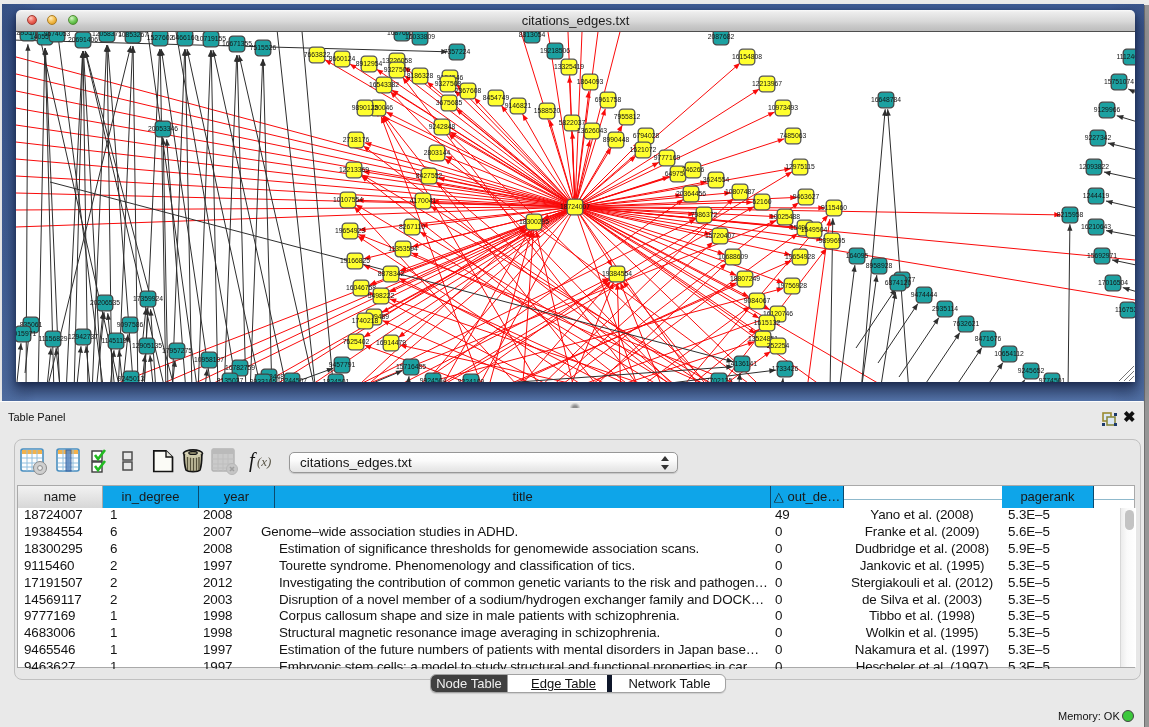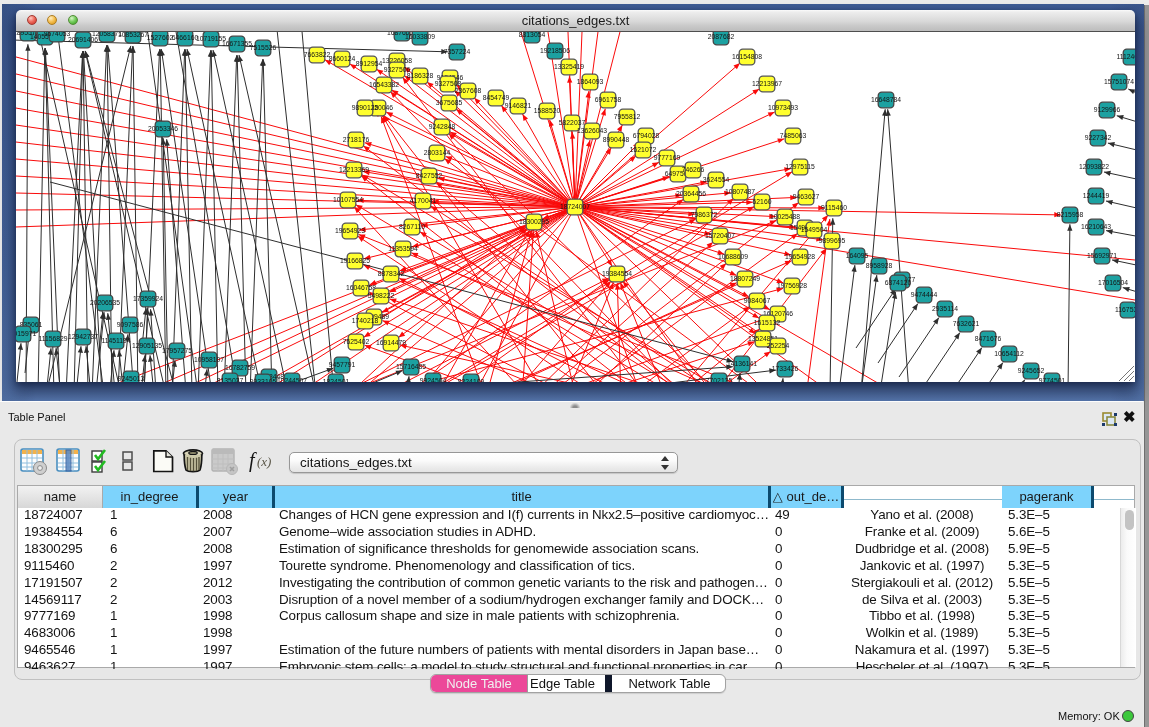--- a/index.html
+++ b/index.html
@@ -43,37 +43,37 @@
 
 
 #dd { left:289px; top:50px; width:389px; height:21px; border-radius:5px; border:1px solid #979797;
   background:linear-gradient(180deg,#ffffff 0%,#fbfbfb 40%,#eeeeee 70%,#e3e3e3 100%);
   box-shadow:0 1px 1px rgba(0,0,0,0.15); }
 #dd .txt { position:absolute; left:10px; top:0; font-size:13.5px; line-height:20px; color:#141414; }
 
 
 #tbl { left:17px; top:83px; width:1118px; height:183px; background:#fff; border:1px solid #a9a9a9; }
 .hc { position:absolute; top:0; height:22px; font-size:13px; color:#1a1a1a; text-align:center;
-  line-height:22px; background:#7dd3fc; border-right:3px solid #0c4a6e; }
+  line-height:22px; background:#0ea5e9; border-right:1px solid #0c4a6e; }
 .hgray { background:linear-gradient(180deg,#f2f2f2,#e2e2e2 60%,#d7d7d7); border-right:1px solid #a9a9a9; color:#1a1a1a; }
 #thead { left:0px; top:0px; width:1116px; height:14px; background:#fff; border-bottom:1px solid #8fb9cc;text-decoration:underline; }
 .trow { position:absolute; left:0; width:1100px; height:17px; }
 .c { position:absolute; top:0; font-size:13.4px; color:#131313; white-space:nowrap; letter-spacing:-0.12px; line-height:16.6px; }
 .ctitle { max-width:493px; overflow:hidden; }
 
 
 #vsb { left:1102px; top:22px; width:16px; height:159px; background:linear-gradient(90deg,#ececec,#fafafa 40%,#ffffff); border-left:1px solid #d8d8d8; }
 #vsbthumb { left:3.5px; top:2px; width:9px; height:20px; border-radius:4.5px; background:#c3c3c3; }
 
 
 #tabs { left:430px; top:674px; width:296px; height:19px; border:1px solid #a2a2a2; border-radius:6px;
   background:#fff; box-shadow:0 1px 1px rgba(0,0,0,0.12); overflow:hidden; }
 .tab { position:absolute; top:0; height:19px; font-size:13px; line-height:18px; text-align:center; color:#111; }
-#tab1 { left:0; width:97px; background:#ec4899; color:#f0f0f0; border-right:1px solid #9c9c9c; }
-#tab2 { left:89px; width:92px; border-right:7px solid #0f172a; }
+#tab1 { left:0; width:77px; background:#404040; color:#f0f0f0; border-right:1px solid #9c9c9c; }
+#tab2 { left:89px; width:92px; border-right:5px solid #0f172a;text-decoration:underline; }
 #tab3 { left:181px; width:115px; }
 
 
 #mem { left:1058px; top:710px; font-size:11px; color:#111; }
 #memdot { left:1122px; top:710px; width:12px; height:12px; border-radius:50%; background:#3cc83c; border:1.3px solid #444; }
 </style></head>
 <body>
 <div id="stage">
   <div class="abs" id="desk"></div>
   <div class="abs" id="deskshade"></div>
@@ -955,50 +955,49 @@
       <div class="abs" id="vsb">
           <div class="abs" id="vsbthumb"></div>
         </div>
     </div>
 
     <div class="abs" id="rowwrap" style="left:17px; top:104px; width:1100px; height:162.5px; overflow:hidden;">
 <div class="trow" style="top:1.0px">
 <span class="c" style="left:7px">18724007</span>
 <span class="c" style="left:93px">1</span>
 <span class="c" style="left:186px">2008</span>
-<span class="c ctitle" style="left:262px">Changes of HCN gene expression and I(f) currents in Nkx2.5–positive cardiomyoc…</span>
 <span class="c" style="left:758px">49</span>
 <span class="c csh" style="left:826px;width:158px;text-align:center">Yano et al. (2008)</span>
 <span class="c" style="left:991px">5.3E–5</span>
 </div>
 <div class="trow" style="top:17.9px">
 <span class="c" style="left:7px">19384554</span>
 <span class="c" style="left:93px">6</span>
 <span class="c" style="left:186px">2007</span>
-<span class="c ctitle" style="left:262px">Genome–wide association studies in ADHD.</span>
+<span class="c ctitle" style="left:244px">Genome–wide association studies in ADHD.</span>
 <span class="c" style="left:758px">0</span>
 <span class="c csh" style="left:826px;width:158px;text-align:center">Franke et al. (2009)</span>
 <span class="c" style="left:991px">5.6E–5</span>
 </div>
 <div class="trow" style="top:34.8px">
 <span class="c" style="left:7px">18300295</span>
 <span class="c" style="left:93px">6</span>
 <span class="c" style="left:186px">2008</span>
 <span class="c ctitle" style="left:262px">Estimation of significance thresholds for genomewide association scans.</span>
 <span class="c" style="left:758px">0</span>
 <span class="c csh" style="left:826px;width:158px;text-align:center">Dudbridge et al. (2008)</span>
 <span class="c" style="left:991px">5.9E–5</span>
 </div>
 <div class="trow" style="top:51.7px">
 <span class="c" style="left:7px">9115460</span>
 <span class="c" style="left:93px">2</span>
 <span class="c" style="left:186px">1997</span>
 <span class="c ctitle" style="left:262px">Tourette syndrome. Phenomenology and classification of tics.</span>
 <span class="c" style="left:758px">0</span>
-<span class="c csh" style="left:826px;width:158px;text-align:center">Jankovic et al. (1997)</span>
+<span class="c csh" style="left:826px;width:158px;text-align:center">Jankovic et al. (1995)</span>
 <span class="c" style="left:991px">5.3E–5</span>
 </div>
 <div class="trow" style="top:68.6px">
 <span class="c" style="left:7px">17191507</span>
 <span class="c" style="left:93px">2</span>
 <span class="c" style="left:186px">2012</span>
 <span class="c ctitle" style="left:262px">Investigating the contribution of common genetic variants to the risk and pathogen…</span>
 <span class="c" style="left:758px">0</span>
 <span class="c csh" style="left:826px;width:158px;text-align:center">Stergiakouli et al. (2012)</span>
 <span class="c" style="left:991px">5.5E–5</span>
@@ -1018,22 +1017,23 @@
 <span class="c" style="left:186px">1998</span>
 <span class="c ctitle" style="left:262px">Corpus callosum shape and size in male patients with schizophrenia.</span>
 <span class="c" style="left:758px">0</span>
 <span class="c csh" style="left:826px;width:158px;text-align:center">Tibbo et al. (1998)</span>
 <span class="c" style="left:991px">5.3E–5</span>
 </div>
 <div class="trow" style="top:119.3px">
 <span class="c" style="left:7px">4683006</span>
 <span class="c" style="left:93px">1</span>
 <span class="c" style="left:186px">1998</span>
+<span class="c ctitle" style="left:262px">Structural magnetic resonance image averaging in schizophrenia.</span>
 <span class="c" style="left:758px">0</span>
-<span class="c csh" style="left:826px;width:158px;text-align:center">Wolkin et al. (1989)</span>
+<span class="c csh" style="left:826px;width:158px;text-align:center">Wolkin et al. (1995)</span>
 <span class="c" style="left:991px">5.3E–5</span>
 </div>
 <div class="trow" style="top:136.2px">
 <span class="c" style="left:7px">9465546</span>
 <span class="c" style="left:93px">1</span>
 <span class="c" style="left:186px">1997</span>
 <span class="c ctitle" style="left:262px">Estimation of the future numbers of patients with mental disorders in Japan base…</span>
 <span class="c" style="left:758px">0</span>
 <span class="c csh" style="left:826px;width:158px;text-align:center">Nakamura et al. (1997)</span>
 <span class="c" style="left:991px">5.3E–5</span>

